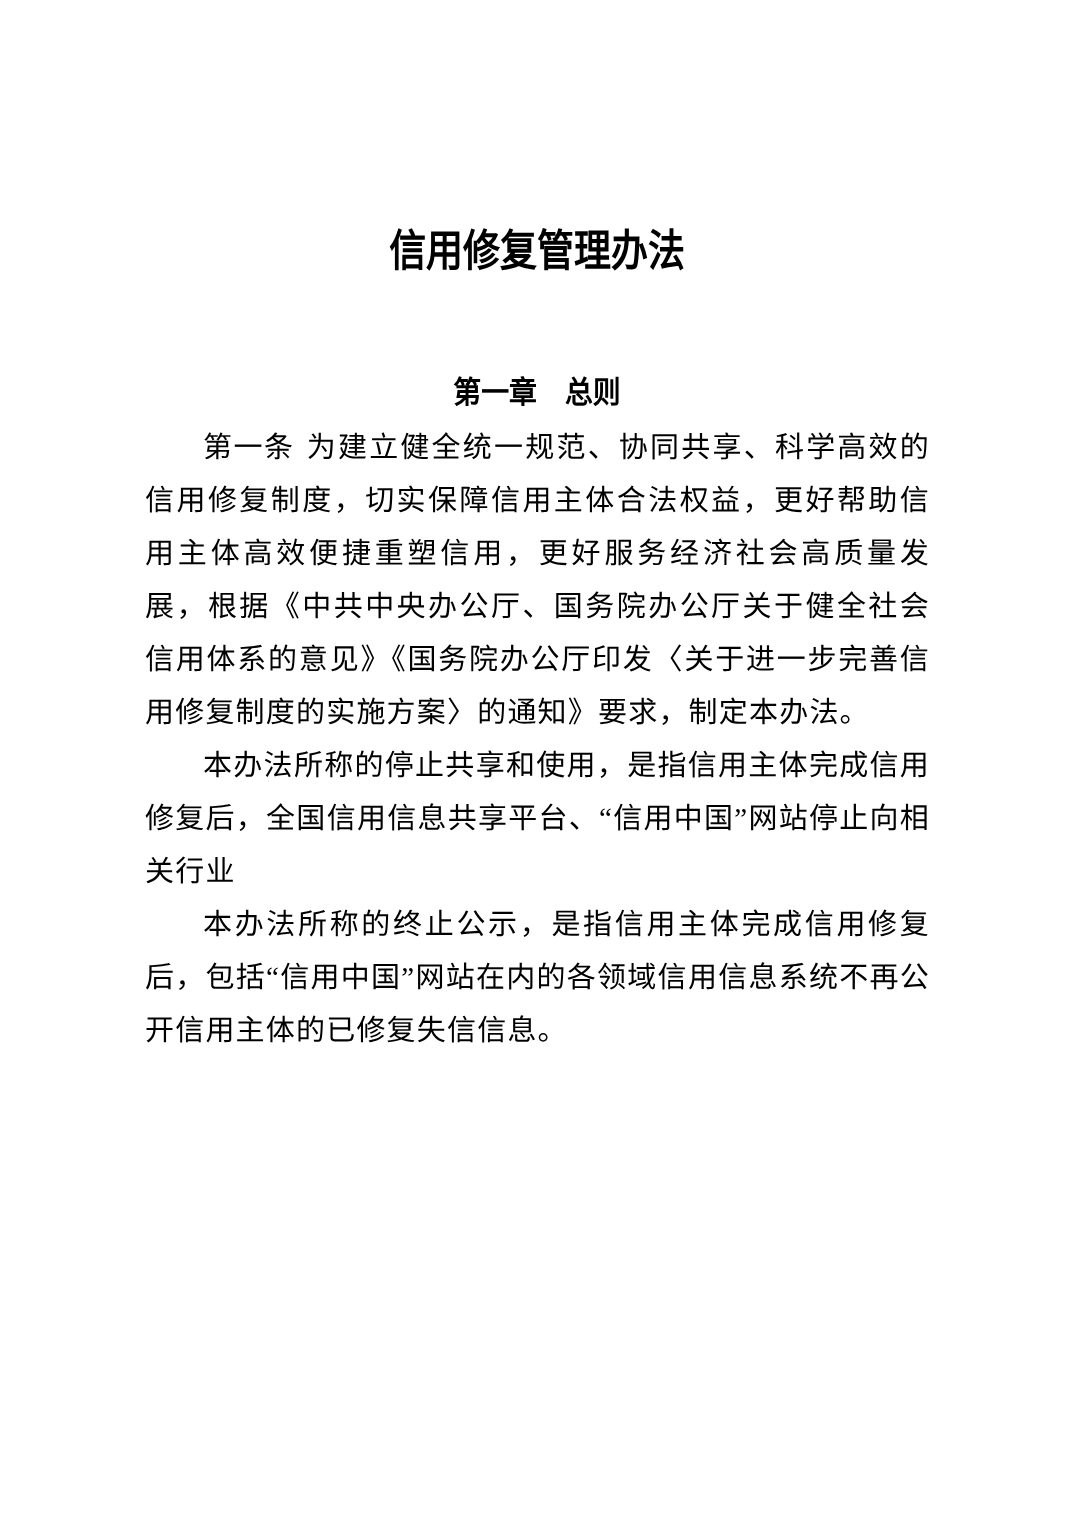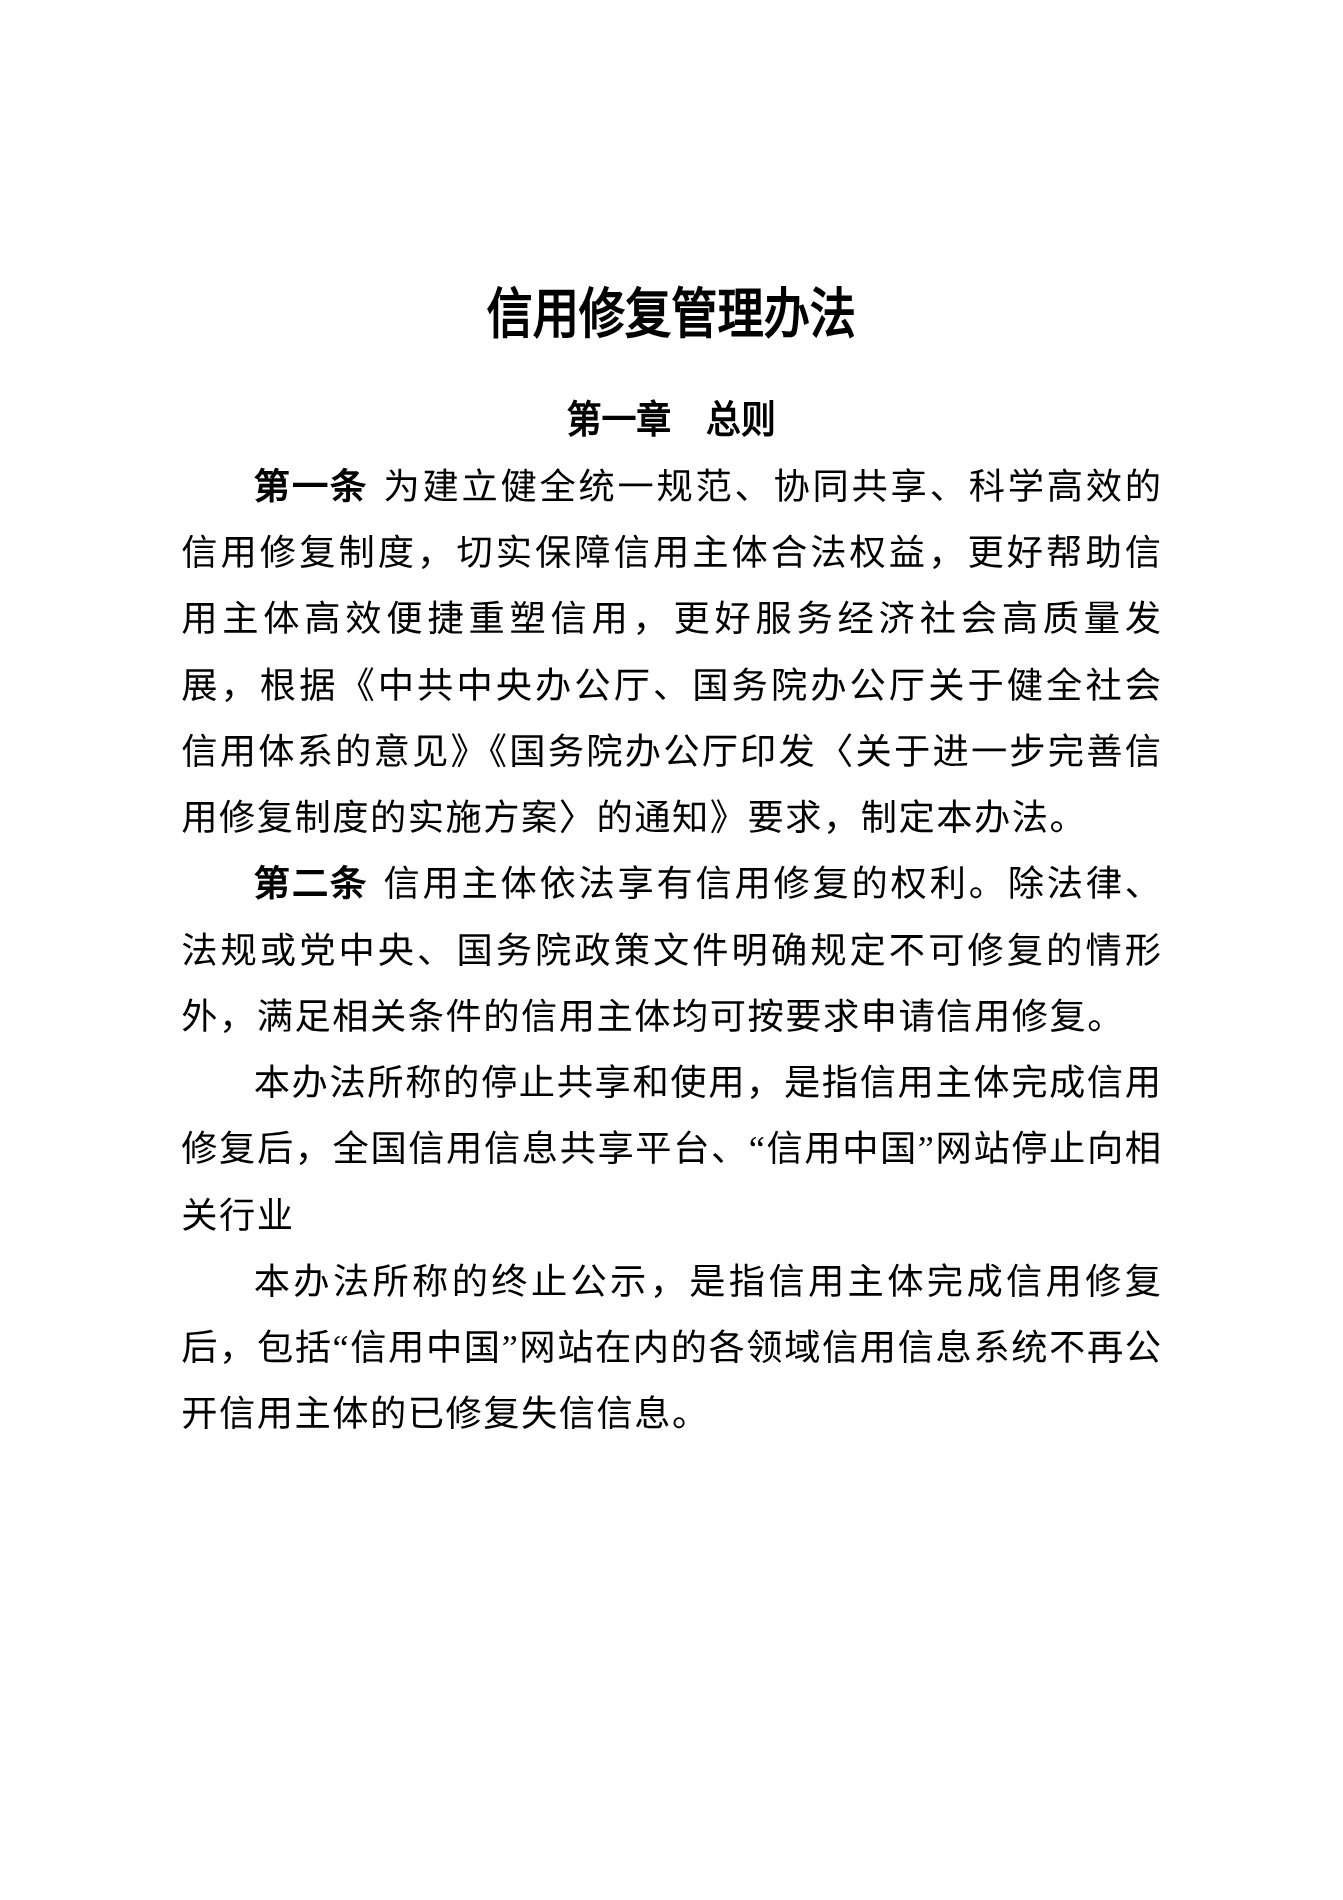--- a/index.html
+++ b/index.html
@@ -33,21 +33,21 @@
     white-space: nowrap;
   }
   .doc-title .condense {
     display: inline-block;
     transform: scaleX(0.84);
     transform-origin: center;
     letter-spacing: 0px;
   }
   
   .chapter-heading {
-    margin: 39px 0 0 0;
+    margin: 96px 0 0 0;
     text-align: center;
     font-size: 31px;
     font-weight: 700;
     line-height: 40px;
     font-family: "Liberation Sans", "DejaVu Sans", sans-serif;
     white-space: nowrap;
   }
   .chapter-heading .condense {
     display: inline-block;
     transform: scaleX(0.90);
@@ -64,41 +64,40 @@
     line-height: 53px;
     letter-spacing: 1.2px;
     text-align: justify;
     text-indent: 2em;
     font-family: "Liberation Serif", "DejaVu Serif", serif;
     font-weight: 400;
   }
   
   .para-label {
     font-family: "Liberation Sans", "DejaVu Sans", sans-serif;
-    font-weight: 700;
+    font-weight: 400;
     letter-spacing: 0.5px;
   }
   .para-label:not(:empty) {
     margin-right: 0.42em;
   }
 </style>
 </head>
 <body>
 
 <div class="page">
 
   <h1 class="doc-title"><span class="condense">信用修复管理办法</span></h1>
 
   <h2 class="chapter-heading"><span class="condense">第一章　总则</span></h2>
 
   <div class="doc-body">
 
     <p><span class="para-label">第一条</span><span class="para-text">为建立健全统一规范、协同共享、科学高效的信用修复制度，切实保障信用主体合法权益，更好帮助信用主体高效便捷重塑信用，更好服务经济社会高质量发展，根据《中共中央办公厅、国务院办公厅关于健全社会信用体系的意见》《国务院办公厅印发〈关于进一步完善信用修复制度的实施方案〉的通知》要求，制定本办法。</span></p>
 
-    <p><span class="para-label">第二条</span><span class="para-text">信用主体依法享有信用修复的权利。除法律、法规或党中央、国务院政策文件明确规定不可修复的情形外，满足相关条件的信用主体均可按要求申请信用修复。</span></p>
 
 
     <p><span class="para-label"></span><span class="para-text">本办法所称的停止共享和使用，是指信用主体完成信用修复后，全国信用信息共享平台、“信用中国”网站停止向相关行业</span></p>
 
     <p><span class="para-label"></span><span class="para-text">本办法所称的终止公示，是指信用主体完成信用修复后，包括“信用中国”网站在内的各领域信用信息系统不再公开信用主体的已修复失信信息。</span></p>
 
   </div>
 </div>
 
 </body></html>

